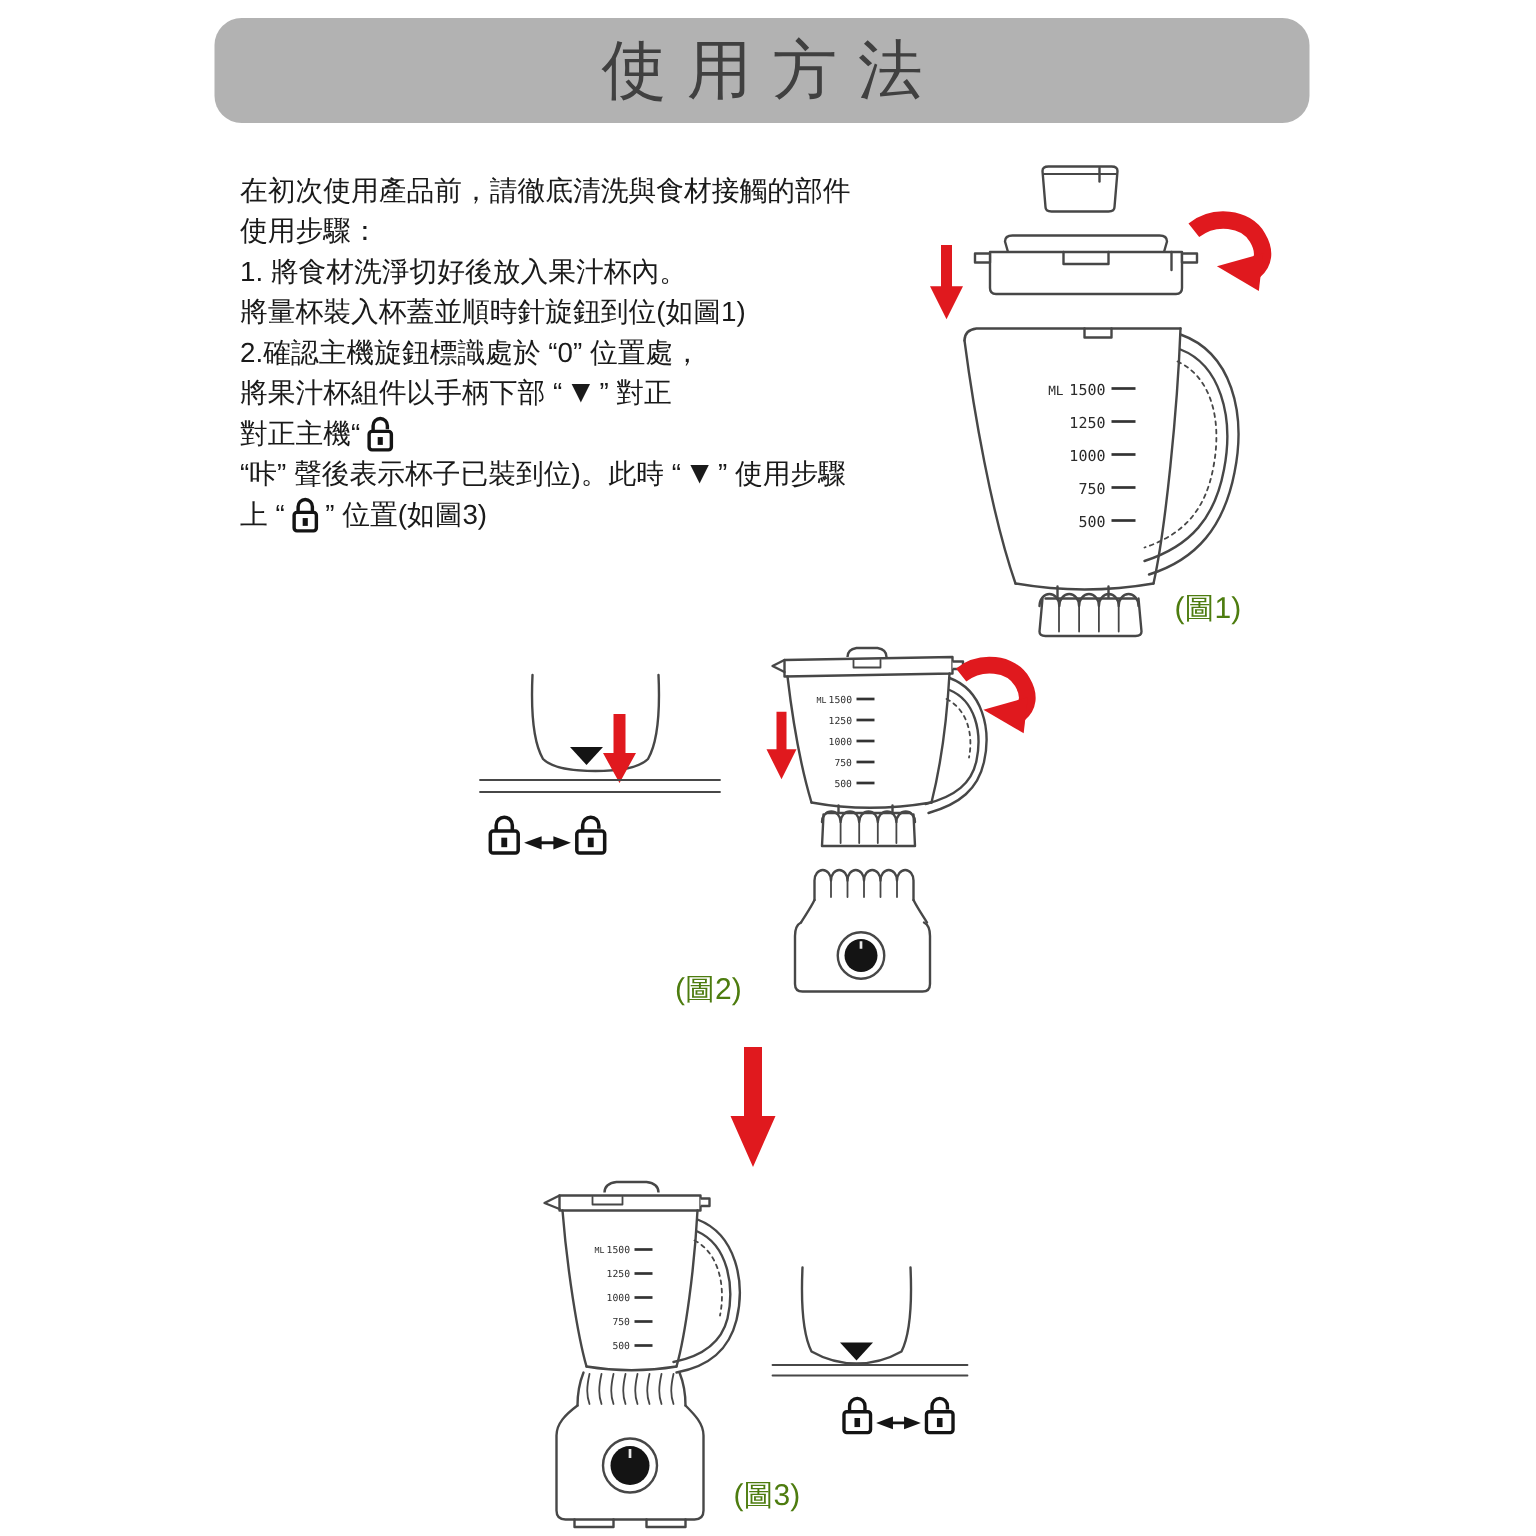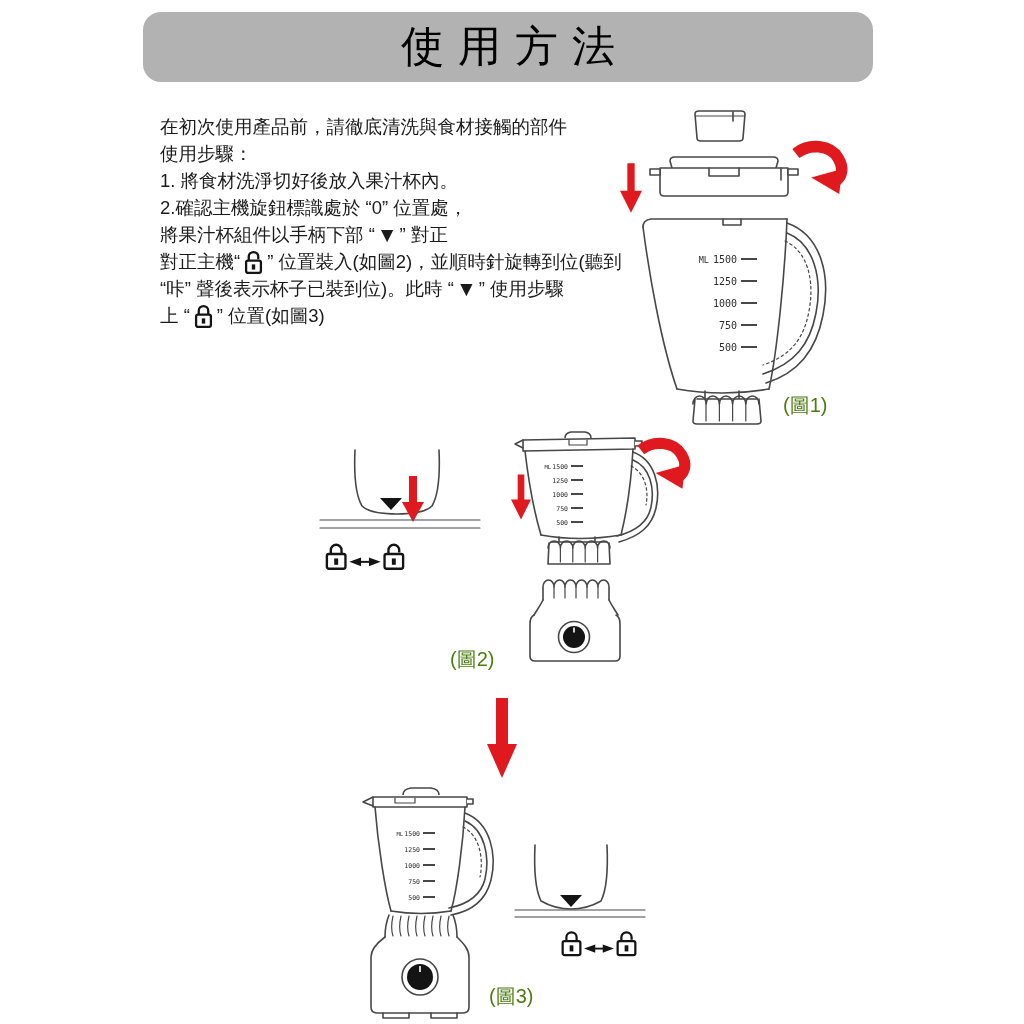--- a/index.html
+++ b/index.html
@@ -2,21 +2,21 @@
 <html style="--red: #e0191e; --line: #474747; --banner: #b2b2b2;"><head>
 <meta charset="utf-8">
 <style>
   :root{ --red:#e0191e; --line:#474747; --banner:#b2b2b2; }
   html,body{margin:0;padding:0;background:#fff;}
   .page{position:relative;width:1024px;height:1024px;background:#fff;overflow:hidden;
         font-family:"Liberation Sans","DejaVu Sans",sans-serif;color:#1a1a1a;}
   .banner{position:absolute;left:143px;top:12px;width:730px;height:70px;
           background:var(--banner);border-radius:18px;display:flex;
           align-items:center;justify-content:center;}
-  .banner-title{color:#000000;font-size:43px;letter-spacing:14px;padding-left:14px;font-weight:500;}
+  .banner-title{color:#404040;font-size:43px;letter-spacing:14px;padding-left:14px;font-weight:500;}
   .instructions{position:absolute;left:160px;top:113px;font-size:18.5px;line-height:27px;color:#1a1a1a;}
   .tline{display:flex;align-items:center;height:27px;white-space:nowrap;}
   .marker{font-size:21px;margin:0 2px;line-height:1;}
   .abs{position:absolute;}
   .figlabel{position:absolute;font-size:20px;color:#4d7c0f;}
   svg{display:block;overflow:visible;}
   .ln{stroke:var(--line);fill:none;stroke-width:1.6;stroke-linejoin:round;stroke-linecap:round;}
   .lnf{stroke:var(--line);fill:#fff;stroke-width:1.6;stroke-linejoin:round;}
   .thin{stroke-width:1.2;}
   .dash{stroke-dasharray:2.5,3;}
@@ -35,34 +35,34 @@
 <div class="page">
 
   <div class="banner">
     <span class="banner-title">使用方法</span>
   </div>
 
   <div class="instructions">
     <div class="tline">在初次使用產品前，請徹底清洗與食材接觸的部件</div>
     <div class="tline">使用步驟：</div>
     <div class="tline">1. 將食材洗淨切好後放入果汁杯內。</div>
+    <div class="tline">將量杯裝入杯蓋並順時針旋鈕到位(如圖1)</div>
     <div class="tline">2.確認主機旋鈕標識處於 “0” 位置處，</div>
     <div class="tline">
       <span>將果汁杯組件以手柄下部 “</span>
       <span class="marker">▼</span>
       <span>” 對正</span>
     </div>
     <div class="tline">
       <span>對正主機“</span>
       <svg class="inline-lock" width="19" height="26" viewBox="0 0 20 27">
         <path class="lockln" d="M5,12 V8 a5,5 0 0 1 10,0 V10.5"></path>
         <rect class="lockbody" x="2.2" y="12" width="15.6" height="13" rx="2"></rect>
         <rect class="blk" x="8.2" y="16" width="3.6" height="5.5"></rect>
       </svg>
-      <span>” 位置裝入(如圖2)，並順時針旋轉到位(聽到</span>
     </div>
     <div class="tline">
       <span>“咔” 聲後表示杯子已裝到位)。此時 “</span>
       <span class="marker">▼</span>
       <span>” 使用步驟</span>
     </div>
     <div class="tline">
       <span>上 “</span>
       <svg class="inline-lock" width="19" height="26" viewBox="0 0 20 27">
         <path class="lockln" d="M5,12 V8 a5,5 0 0 1 10,0 V12"></path>

